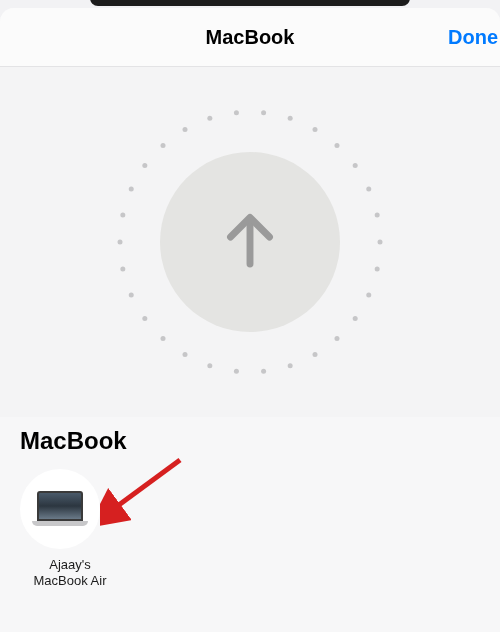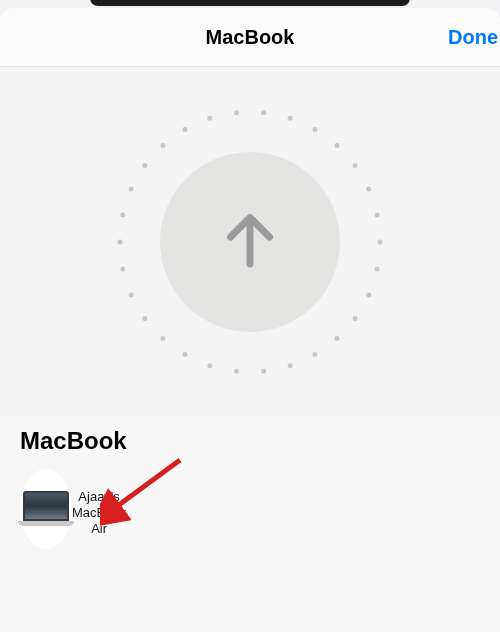--- a/index.html
+++ b/index.html
@@ -105,22 +105,21 @@
       padding: 10px 20px 0 20px;
     }
     .devices-heading {
       font-size: 24px;
       font-weight: 700;
       color: #000;
       margin-bottom: 14px;
     }
     .device-item {
       display: inline-flex;
-      flex-direction: row;
-      align-items: center;
+      flex-direction: column;
       width: 100px;
       cursor: pointer;
     }
     .device-avatar {
       width: 80px;
       height: 80px;
       background: #fff;
       border-radius: 50%;
       display: flex;
       justify-content: center;

